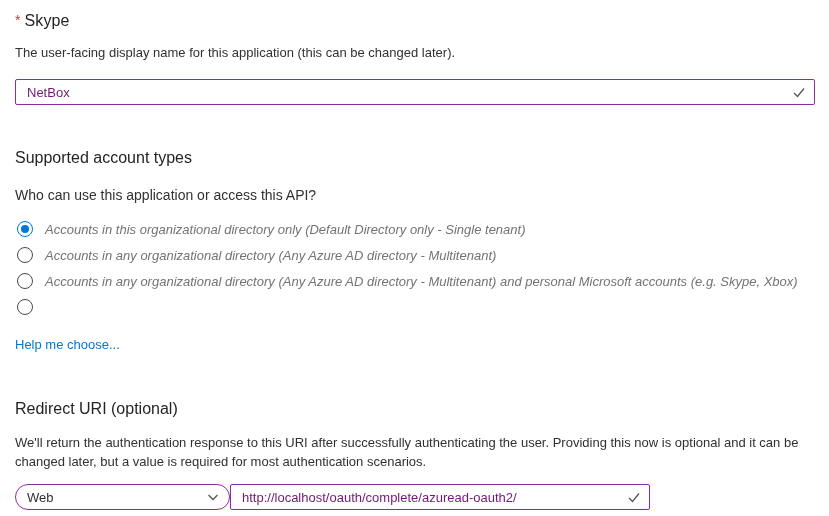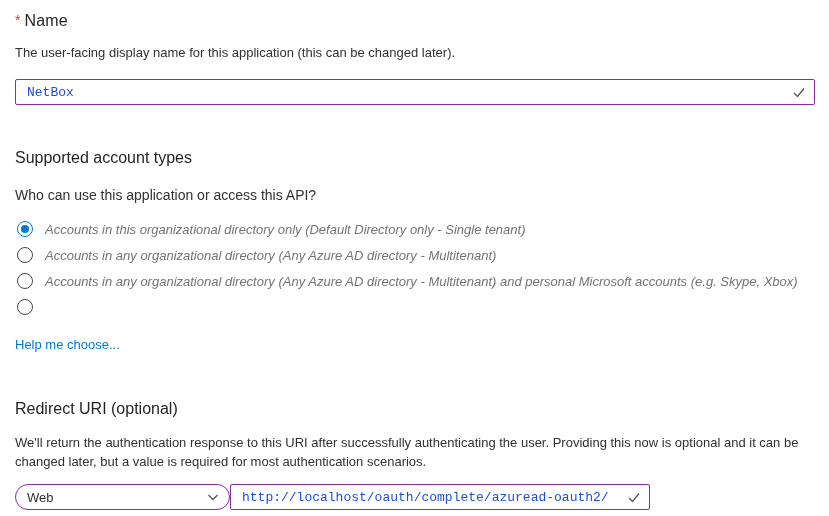--- a/index.html
+++ b/index.html
@@ -22,22 +22,22 @@
     height: 26px;
     margin-top: 17px;
   }
   .text-input {
     width: 100%;
     height: 100%;
     border: 1px solid #8a2da2;
     border-radius: 2px;
     padding: 0 30px 0 11px;
     font-size: 13px;
-    font-family: Liberation Mono, monospace;
-    color: #1d4ed8;
+    font-family: Liberation Sans, sans-serif;
+    color: #701a75;
     outline: none;
     background: #fff;
   }
   .input-check {
     position: absolute;
     right: 9px;
     top: 50%;
     transform: translateY(-50%);
     width: 14px;
     height: 14px;
@@ -126,21 +126,21 @@
     height: 26px;
     margin-top: 0;
   }
 </style>
 </head>
 <body>
 
 <div class="page">
 
   <div class="section">
-    <div class="field-label"><span class="required-star">*</span><span>Name</span></div>
+    <div class="field-label"><span class="required-star">*</span><span>Skype</span></div>
 
     <div class="desc">The user-facing display name for this application (this can be changed later).</div>
 
     <div class="text-input-wrap">
       <input class="text-input" type="text" value="NetBox" style="">
       <svg class="input-check" viewBox="0 0 14 14">
           <polyline points="2,8 5.5,11.5 12,3.5" fill="none" stroke="#575655" stroke-width="1.3"></polyline>
         </svg>
     </div>
   </div>

